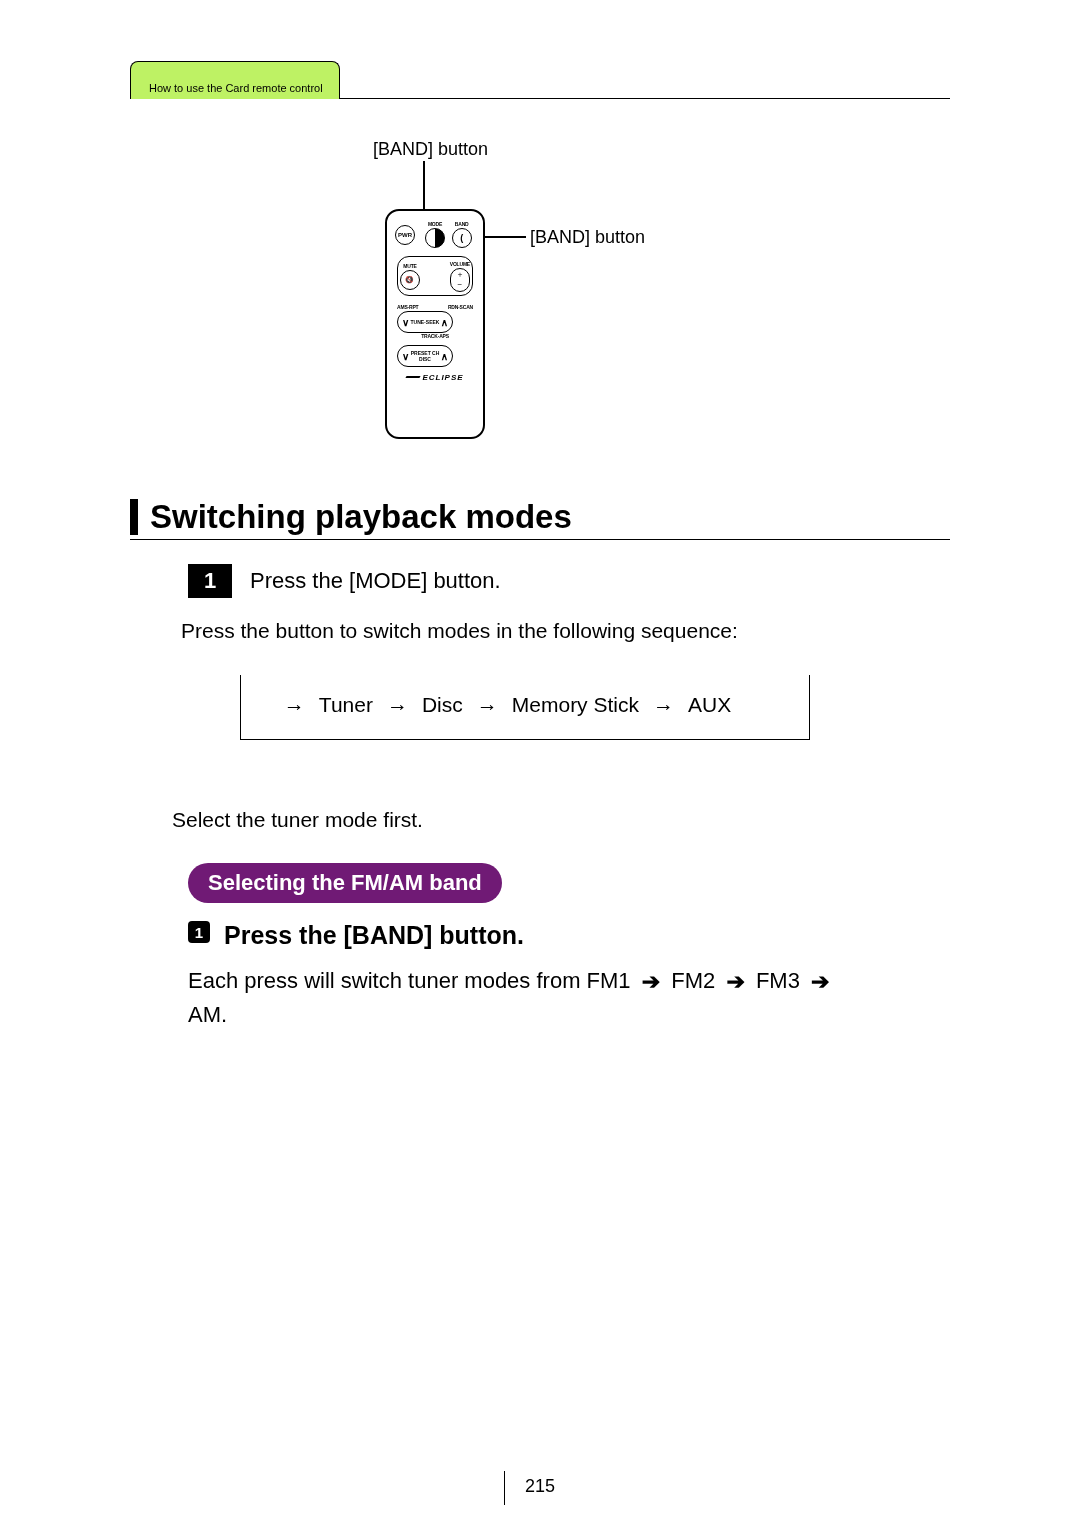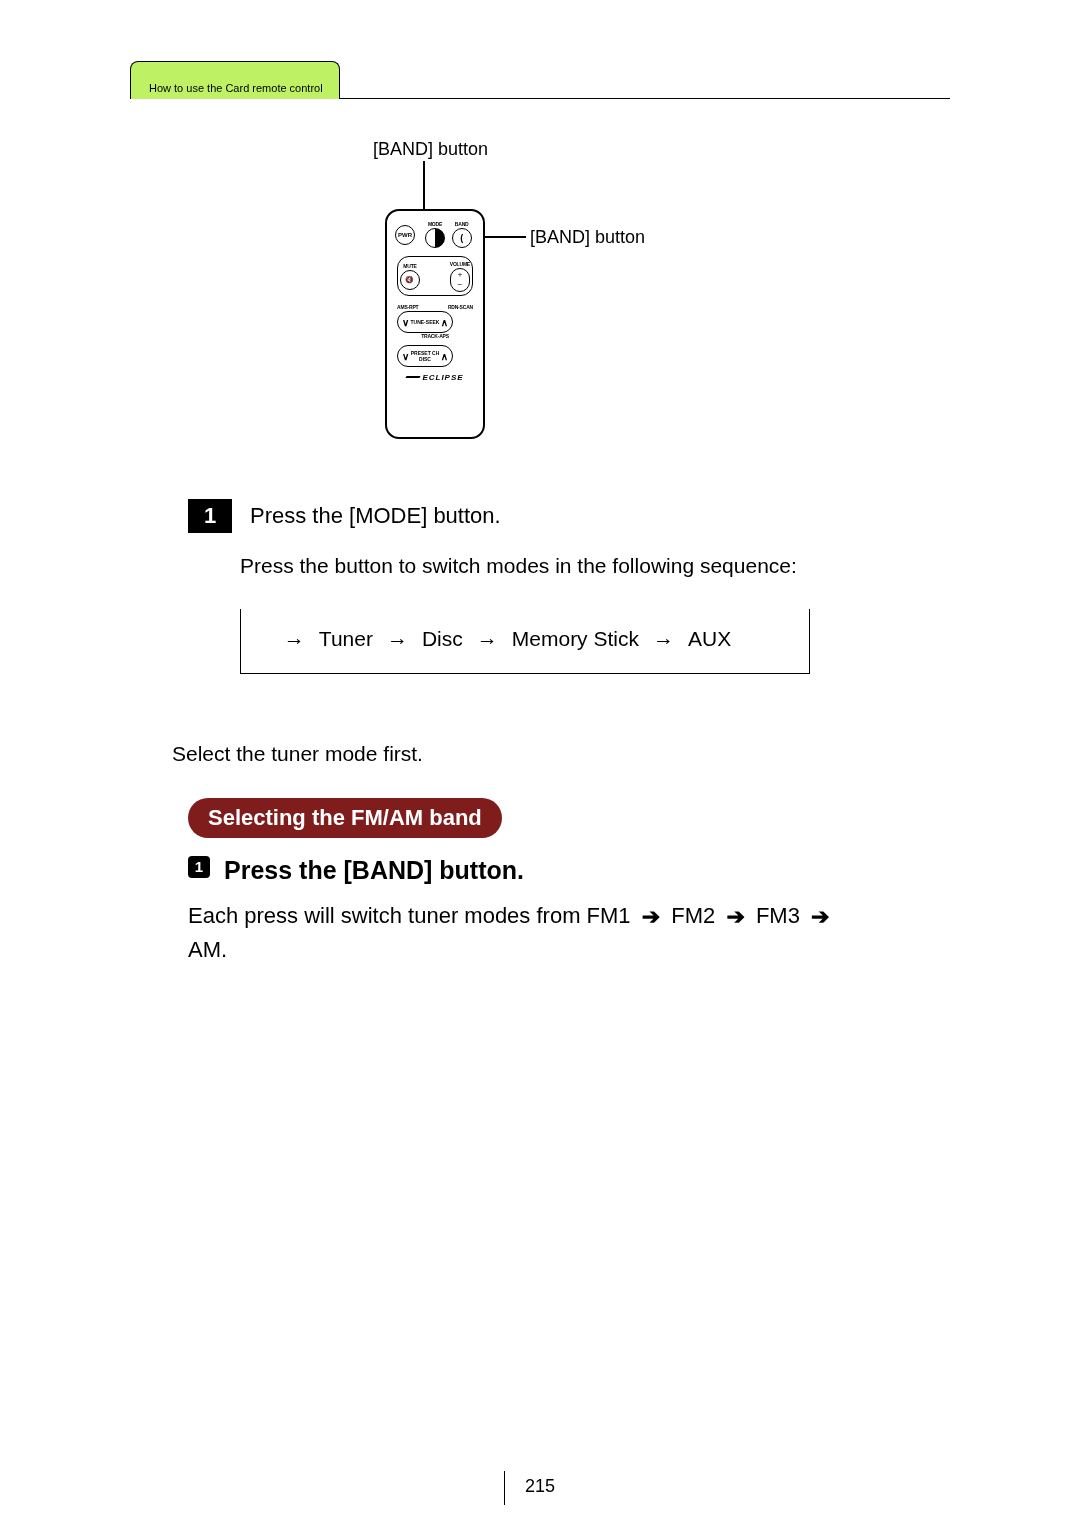--- a/index.html
+++ b/index.html
@@ -142,21 +142,21 @@
     margin-right: 18px;
     flex-shrink: 0;
   }
   .step-text {
     font-size: 22px;
     line-height: 34px;
   }
 
   .body-text {
     font-size: 21px;
-    margin-left: 110px;
+    margin-left: 51px;
     margin-bottom: 28px;
     line-height: 1.45;
   }
 
   .flow-box {
     margin-left: 110px;
     width: 570px;
     border: 1.5px solid #000;
     border-top: none;
     position: relative;
@@ -180,21 +180,21 @@
     width: 0px;
   }
   .arrow-r {
     font-size: 21px;
     position: relative;
     top: -1px;
   }
 
   .pill-head {
     display: inline-block;
-    background: #7f1d1d;
+    background: #701a75;
     color: #fff;
     font-weight: bold;
     font-size: 22px;
     padding: 7px 20px;
     border-radius: 22px;
     margin-left: 58px;
     margin-bottom: 18px;
   }
 
   .substep-row {
@@ -330,20 +330,24 @@
         </div>
       </div>
 
       <div style="text-align:center; font-size:8px; font-weight:bold; font-style:italic; letter-spacing:1px; margin-top:4px;">
         <span style="display:inline-block;border-top:2px solid #000;width:14px;transform:skewX(-30deg);margin-right:2px;position:relative;top:-2px;"></span><span>ECLIPSE</span>
       </div>
     </div>
   </div>
 
   
+  <div class="section-head">
+    <div class="bar"></div>
+    <h2>Switching playback modes</h2>
+  </div>
 
   <div class="step-row">
     <div class="step-box">1</div>
     <div class="step-text">Press the [MODE] button.</div>
   </div>
 
   <div class="body-text">Press the button to switch modes in the following sequence:</div>
 
   <div class="flow-box">
     <div class="flow-row">

